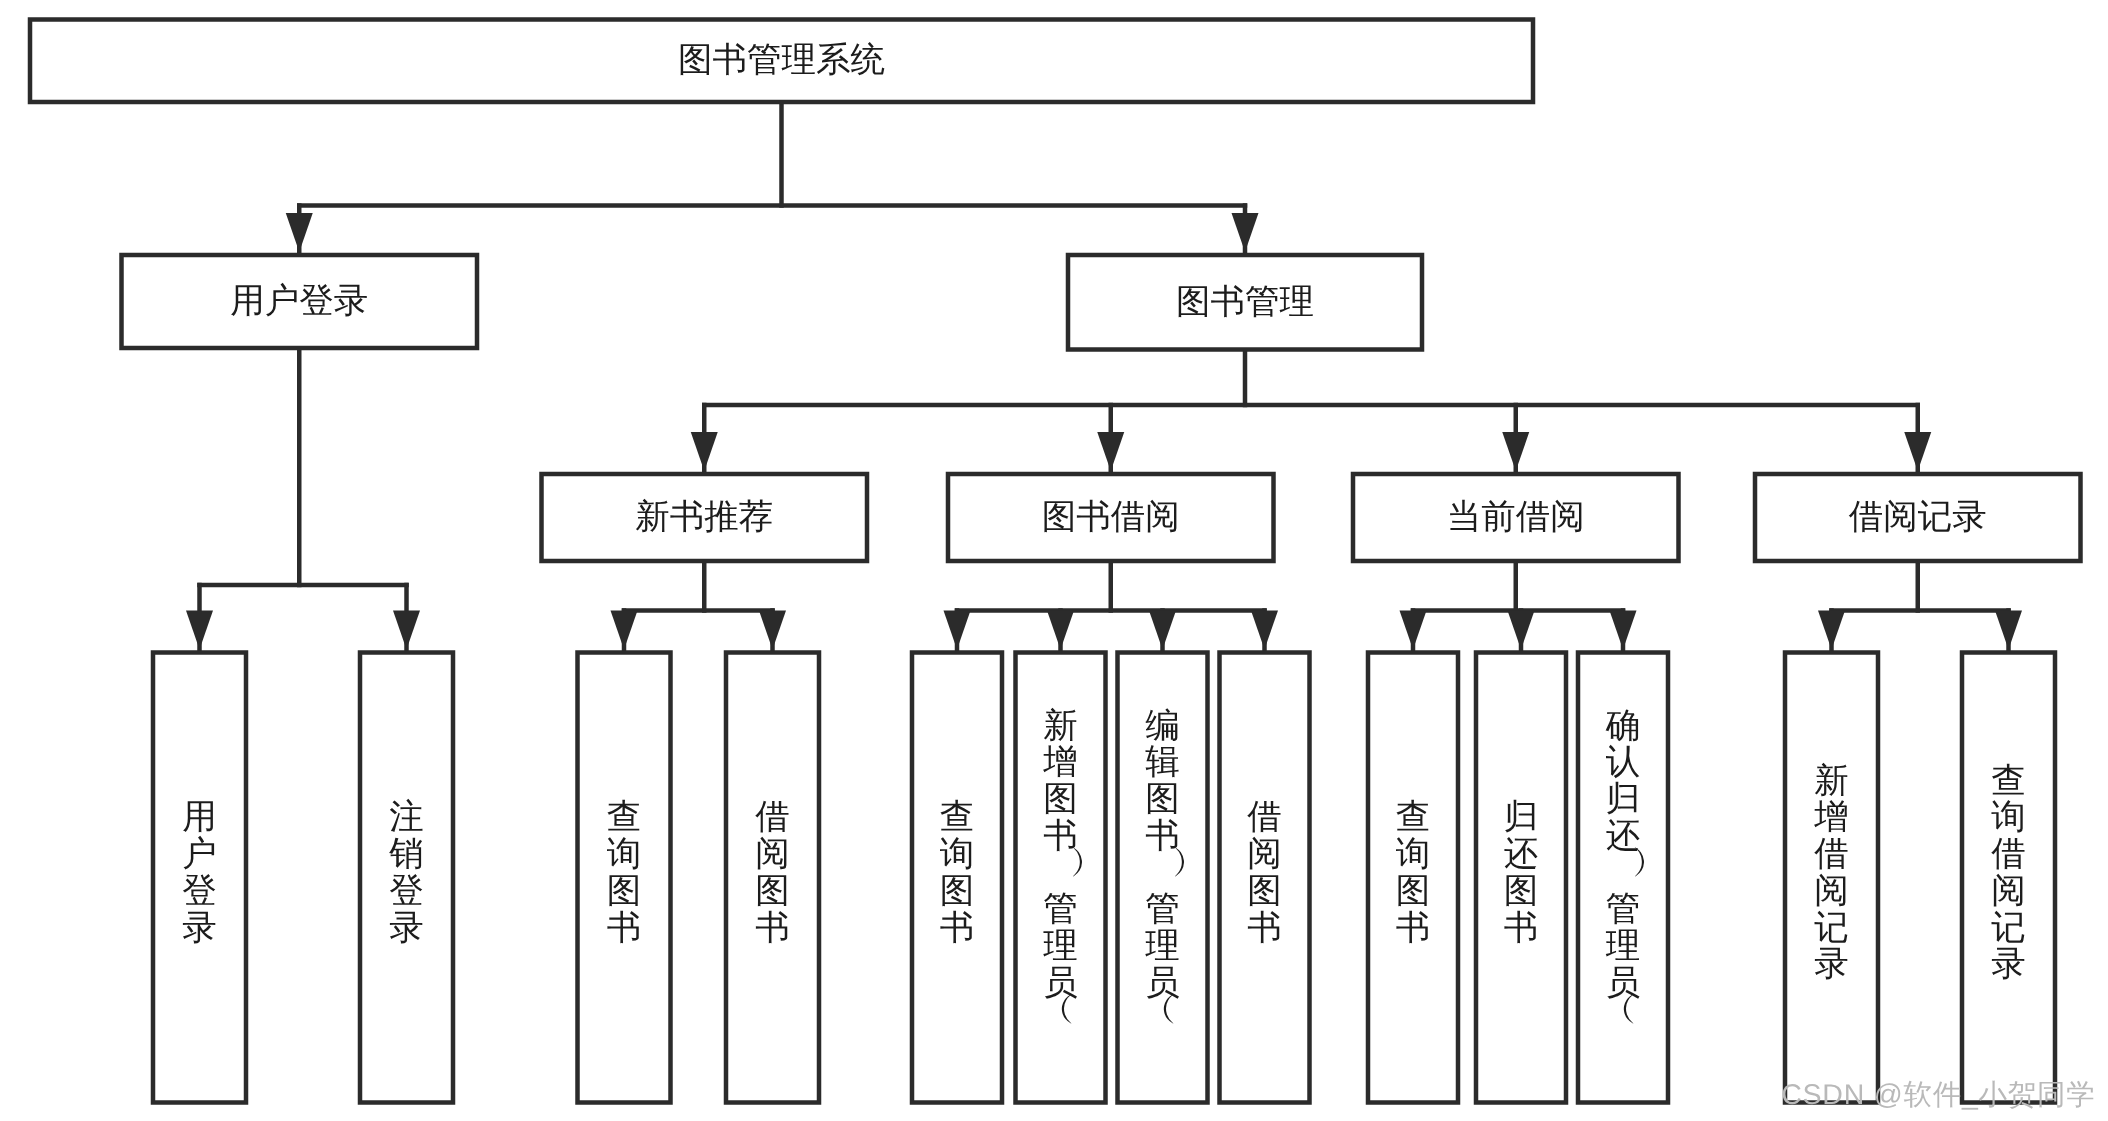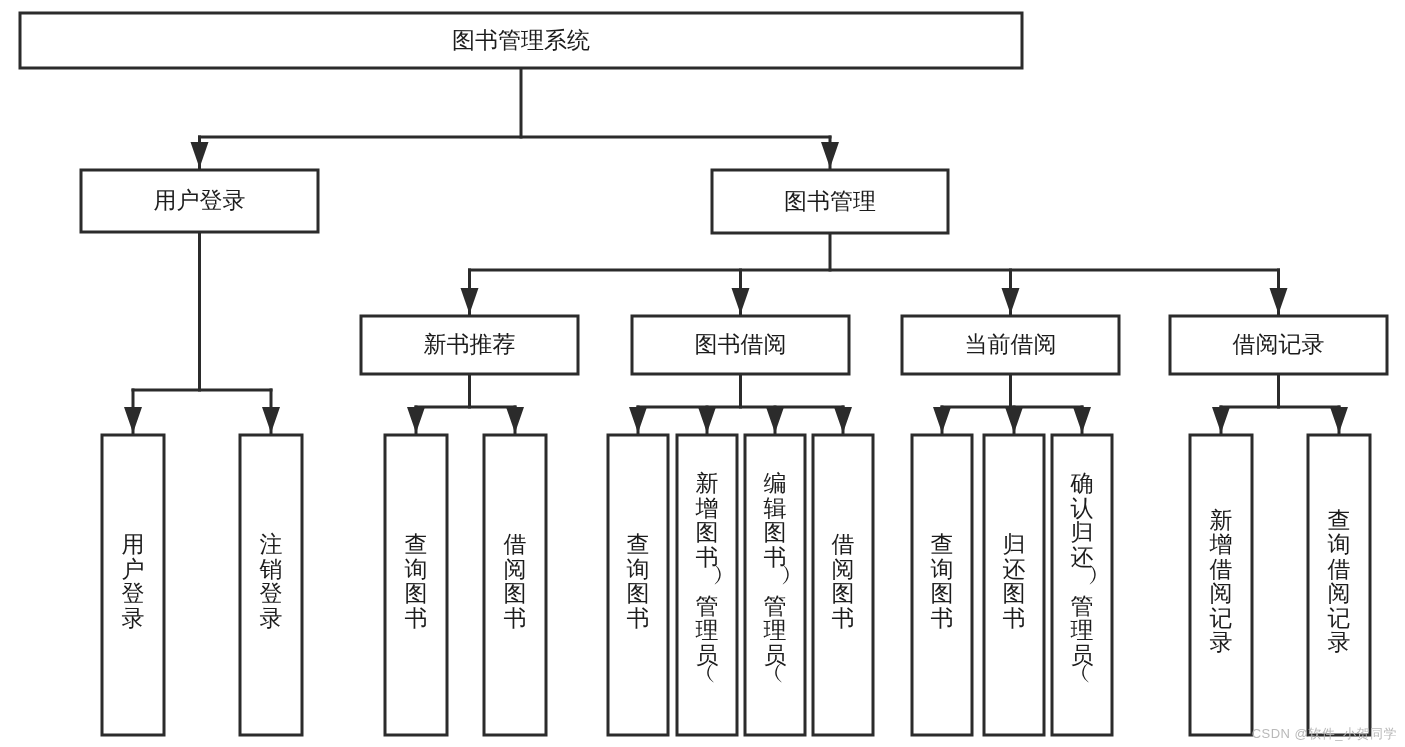--- a/index.html
+++ b/index.html
@@ -52,21 +52,21 @@
     font-family: "Liberation Sans", "DejaVu Sans", sans-serif;
     font-size: 23px;
     fill: #1c1c1c;
     text-anchor: middle;
   }
   .watermark {
     position: absolute;
     right: 8px;
     bottom: 4px;
     font-family: "Liberation Sans", "DejaVu Sans", sans-serif;
-    font-size: 13px;
+    font-size: 19px;
     color: #b9b9b9;
     white-space: nowrap;
     letter-spacing: 0.5px;
   }
 </style>
 </head>
 <body>
 
 <div id="diagram-root">
   <svg id="tree-svg" viewBox="0 0 1405 747">

